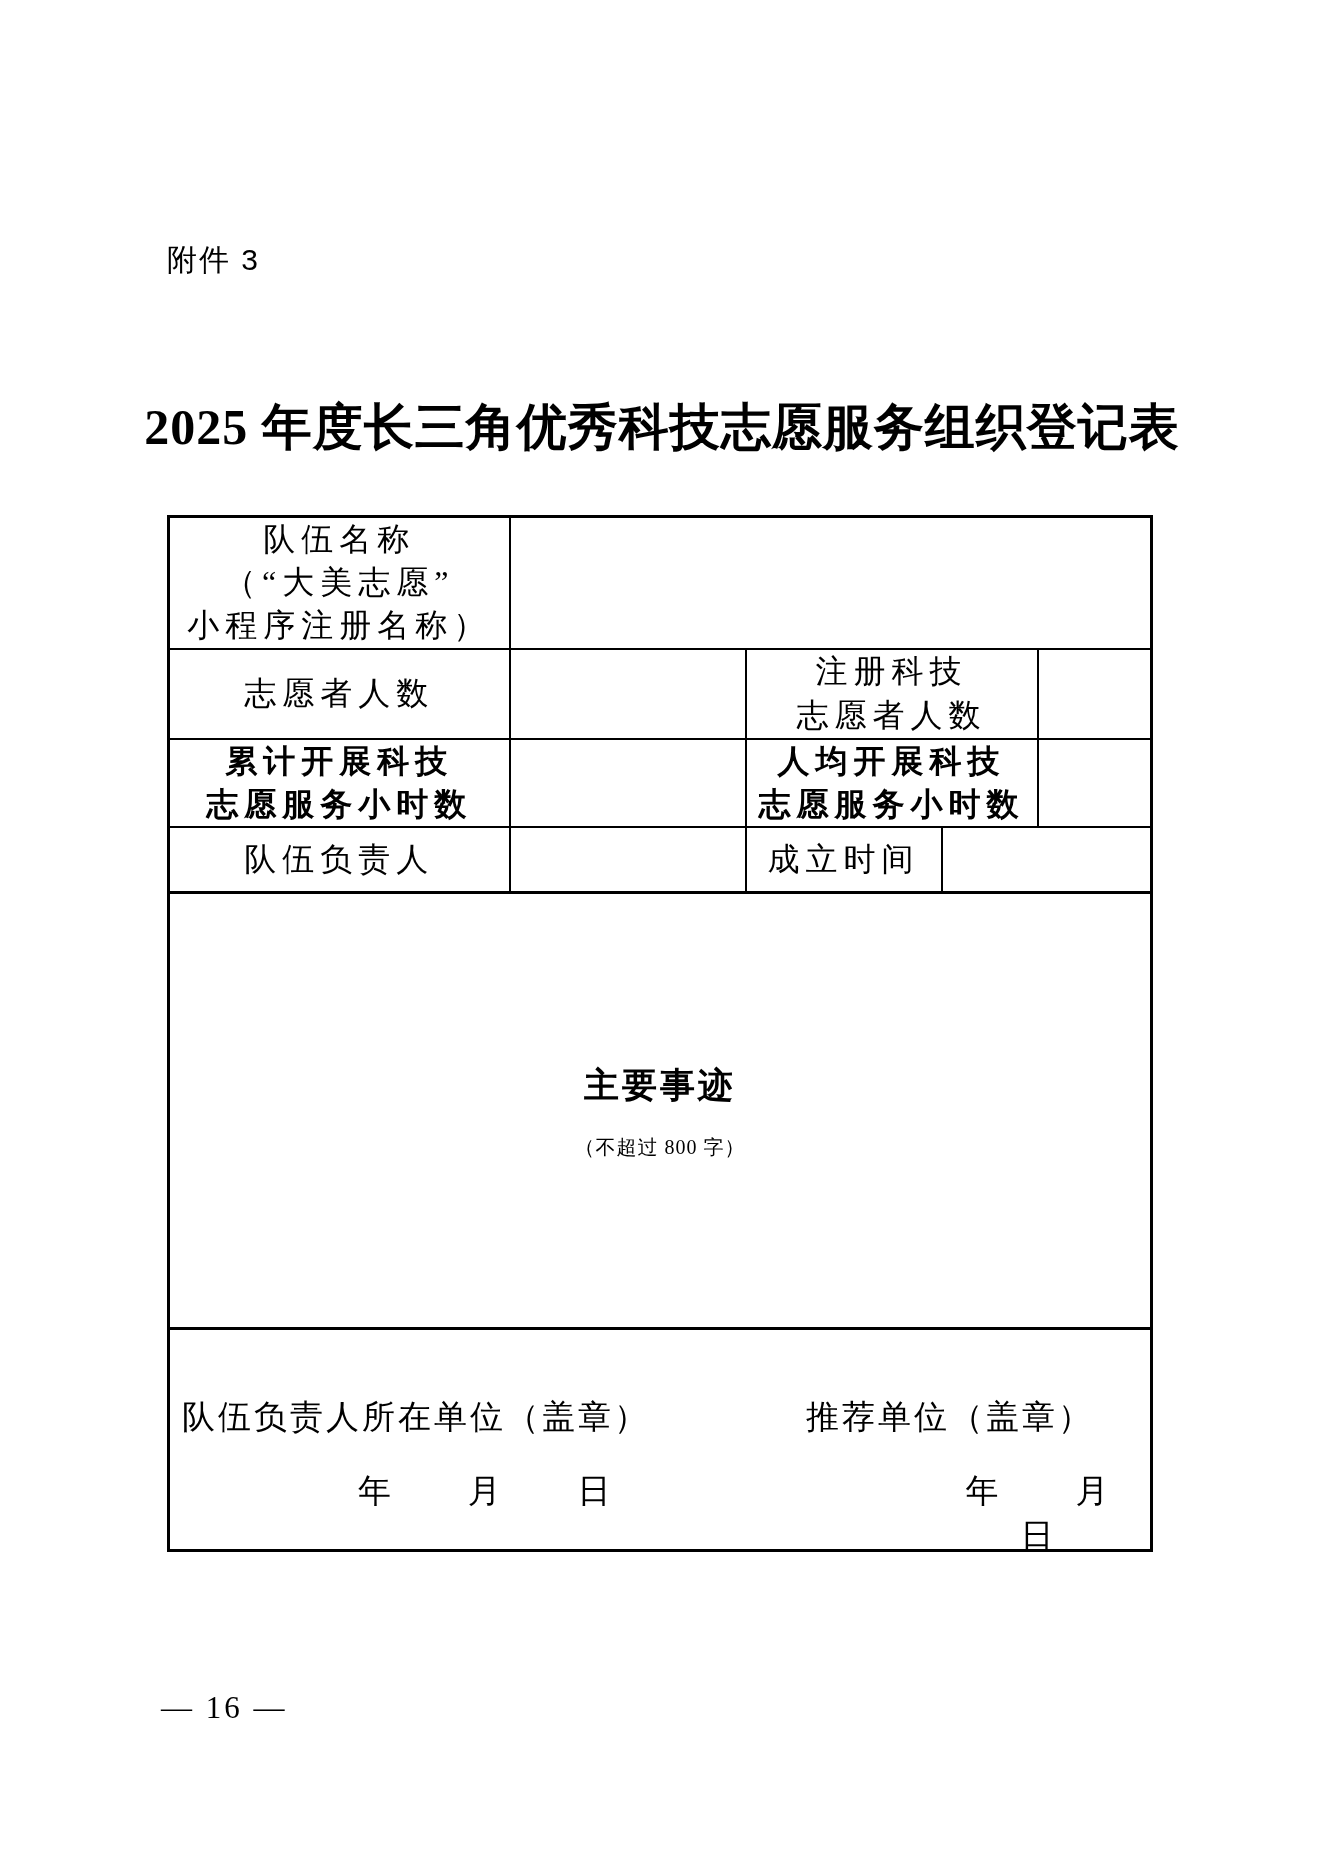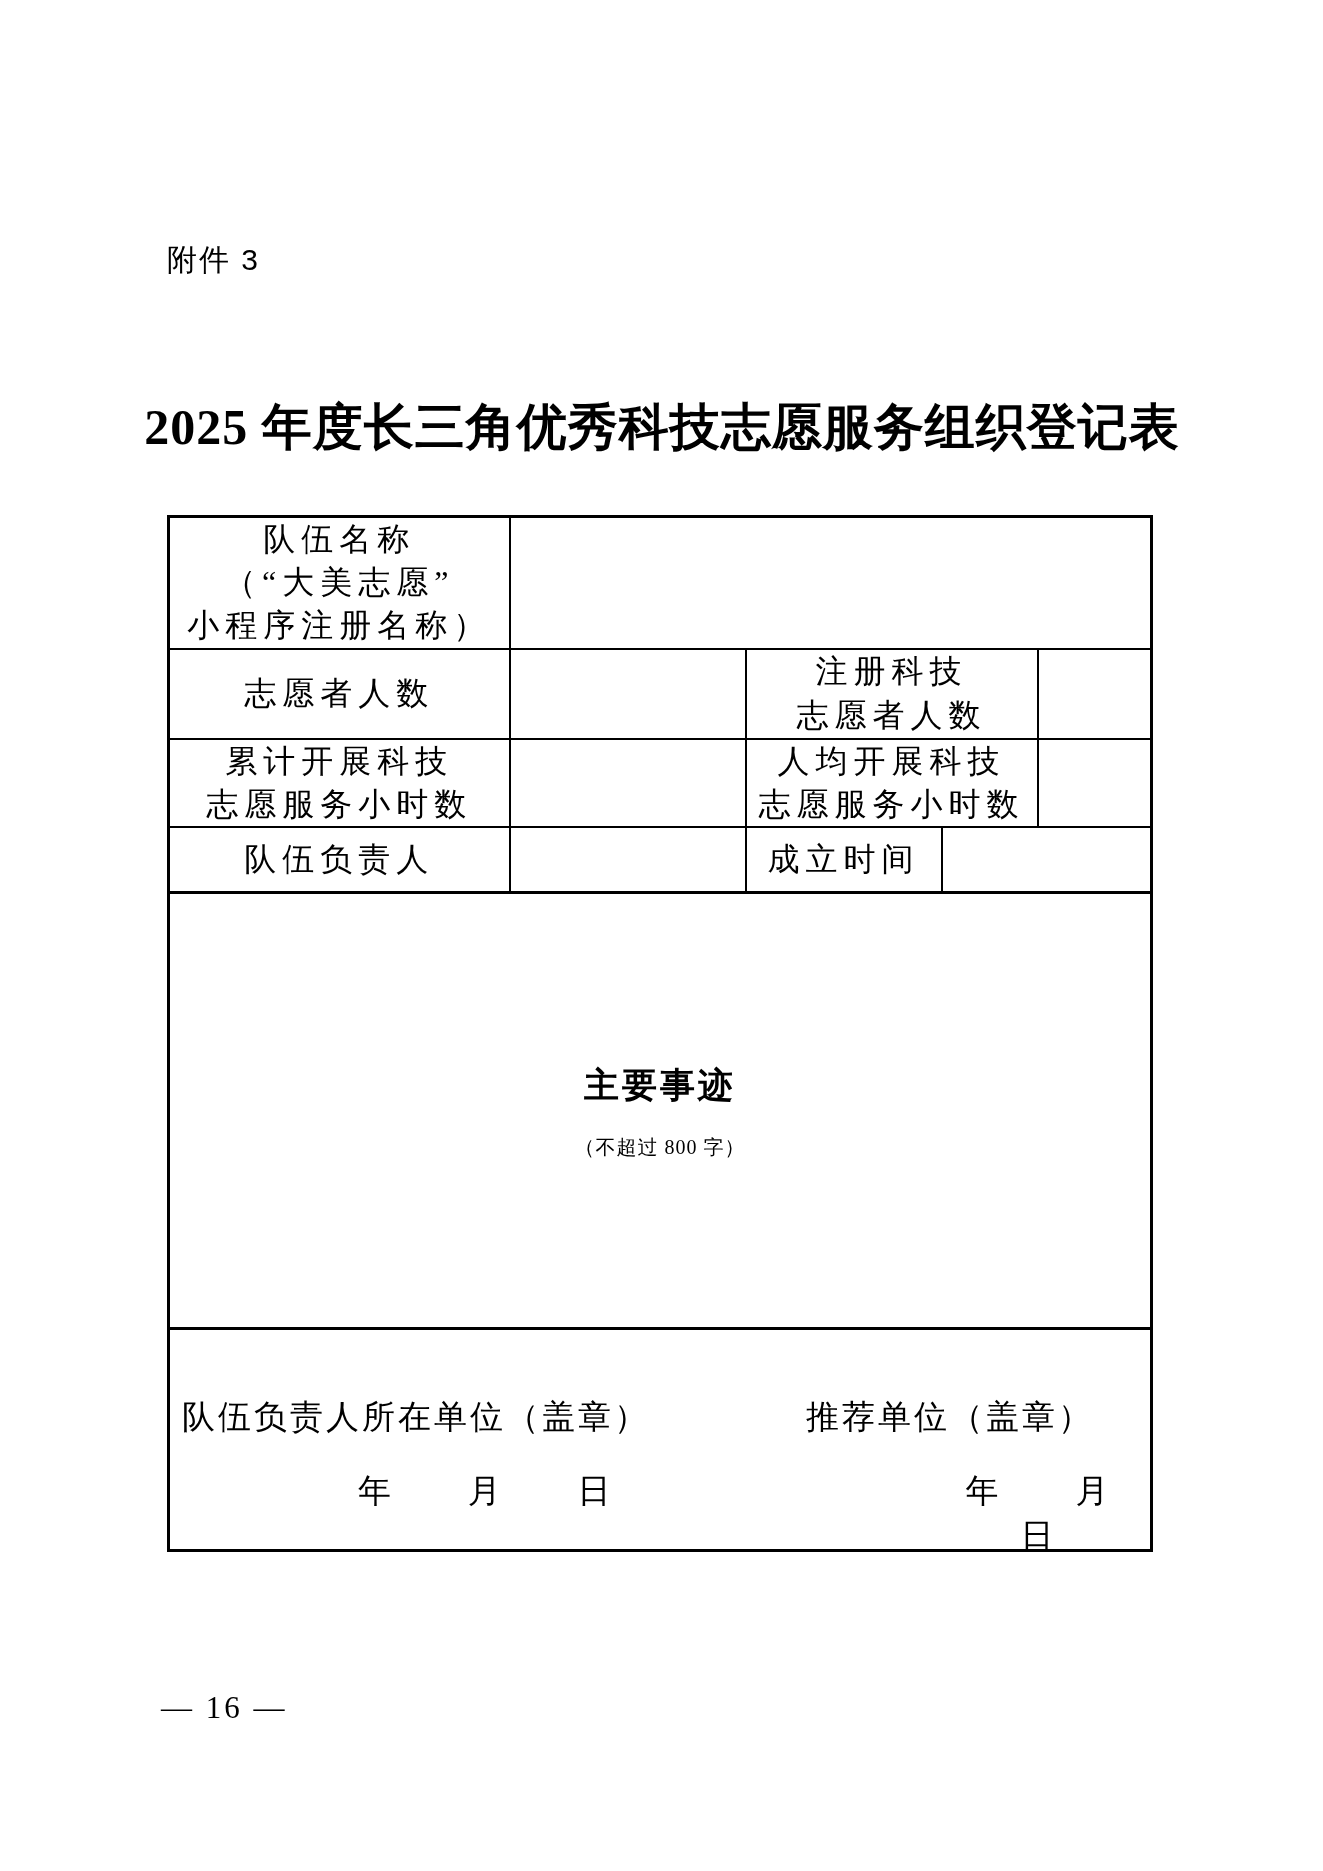--- a/index.html
+++ b/index.html
@@ -34,21 +34,21 @@
     border:2px solid #000;
     text-align:center;vertical-align:middle;
     font-size:32px;line-height:1.35;
     letter-spacing:6px;
     padding:0 4px;
     overflow:hidden;
   }
   .prelines{white-space:pre-line;}
   tr.r1{height:128px;}
   tr.r2{height:90px;}
-  tr.r3{height:66px;}
+  tr.r3{height:66px;font-weight:bold;}
   tr.r4{height:66px;padding-left:32px;}
   tr.r5{height:70px;}
   tr.r6{height:436px;}
   tr.r7{height:222px;}
   tr.r6 td, tr.r7 td{border-top:3px solid #000;}
   td.achieve{vertical-align:top;padding-top:16px;letter-spacing:0;}
   .ach-title{
     font-family:"Liberation Sans", sans-serif;
     font-weight:bold;font-size:35px;letter-spacing:3px;
   }

